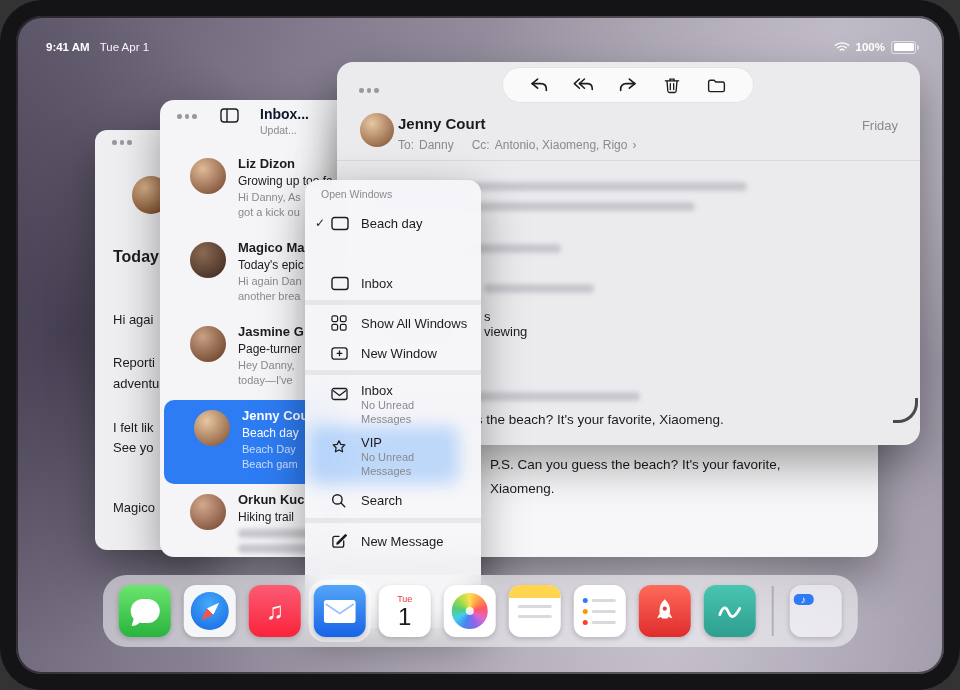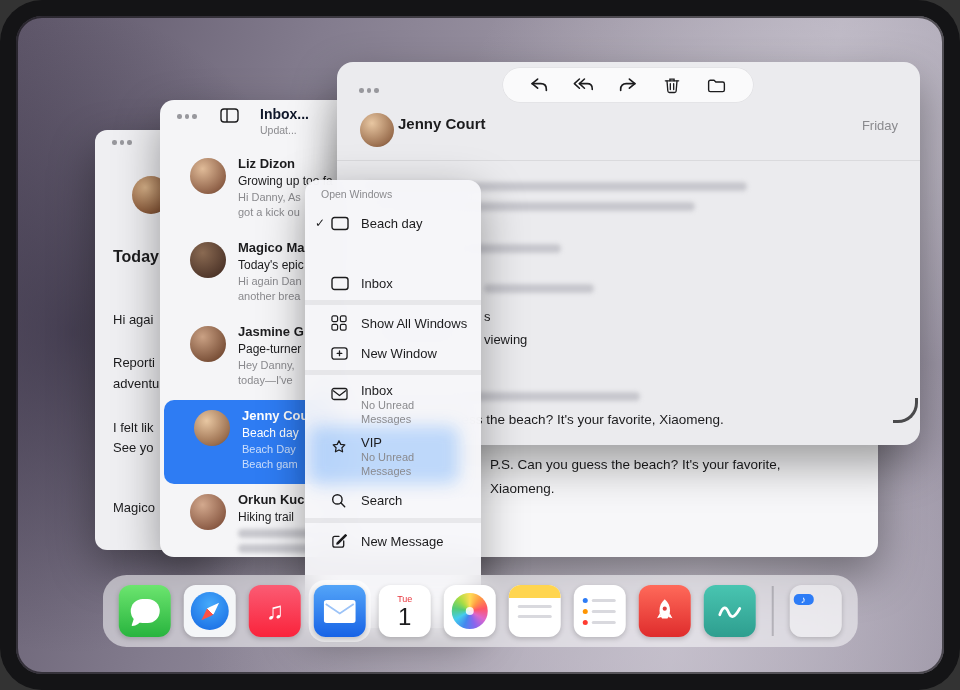--- a/index.html
+++ b/index.html
@@ -110,20 +110,39 @@
   .mini-3{background:rgba(120,120,128,0.35);}
   .mini-4{background:rgba(120,120,128,0.2);}
   svg{display:block;}
 </style>
 </head>
 <body>
 
 <div class="device">
   <div class="screen">
 
+    <div class="statusbar">
+      <div class="sb-left">
+        <span>9:41 AM</span>
+        <span class="sb-date">Tue Apr 1</span>
+      </div>
+      <div class="sb-right">
+        <span>
+          <svg width="16" height="12" viewBox="0 0 17 12" fill="none" stroke="#fff" stroke-width="1.5" stroke-linecap="round">
+            <path d="M1.5 4.2C5.3.8 11.7.8 15.5 4.2"></path>
+              <path d="M4 6.8c2.6-2.3 6.4-2.3 9 0"></path>
+              <path d="M6.6 9.3c1.1-1 2.7-1 3.8 0"></path>
+          </svg>
+        </span>
+        <span>100%</span>
+        <span class="batt">
+            <i></i>
+          </span>
+      </div>
+    </div>
 
     <div class="win win-today">
       <div class="dots">
           <i></i>
           <i></i>
           <i></i>
         </div>
       <div class="av" style="background:radial-gradient(circle at 35% 30%, #d9b38a, #8a5a3a 70%, #5e3c28);"></div>
       <div class="t-title">Today</div>
       <div class="t-line" style="top:182px">Hi agai</div>
@@ -227,30 +246,38 @@
         </span>
         <span class="tb-btn">
           <svg width="21" height="21" viewBox="0 0 24 24" fill="none" stroke="#1c1c1e" stroke-width="1.6" stroke-linejoin="round">
             <path d="M3 8c0-1.1.9-2 2-2h4.2l2 2H19c1.1 0 2 .9 2 2v7c0 1.1-.9 2-2 2H5c-1.1 0-2-.9-2-2V8z"></path>
           </svg>
         </span>
       </div>
       <div class="av hdr-av" style="background:radial-gradient(circle at 35% 30%, #e8c7a2, #9a6e4e 72%, #5e3f2c);"></div>
       <div class="hdr-name">Jenny Court</div>
       <div class="hdr-date">Friday</div>
+      <div class="hdr-meta">
+        <span>To:</span>
+        <span>Danny</span>
+        <span style="width:8px"></span>
+        <span>Cc:</span>
+        <span>Antonio, Xiaomeng, Rigo</span>
+        <span>›</span>
+      </div>
       <div class="hdr-div"></div>
 
       <div class="bb" style="left:28px;top:120px;width:382px;"></div>
       <div class="bb" style="left:28px;top:140px;width:330px;"></div>
       <div class="bb" style="left:28px;top:182px;width:196px;"></div>
       <div class="bb" style="left:147px;top:222px;width:110px;"></div>
       <div class="bb" style="left:28px;top:252px;width:105px;"></div>
       <div class="frag" style="left:147px;top:247px;">s</div>
       <div class="bb" style="left:28px;top:276px;width:105px;"></div>
-      <div class="frag" style="left:147px;top:270px;text-align:center;">viewing</div>
+      <div class="frag" style="left:147px;top:262px;text-align:center;">viewing</div>
       <div class="bb" style="left:28px;top:330px;width:275px;"></div>
       <div class="ps-line">P.S. Can you guess the beach? It's your favorite, Xiaomeng.</div>
       <div class="resize-arc"></div>
     </div>
 
     <div class="menu">
       <div class="menu-blue"></div>
       <div class="menu-title">Open Windows</div>
 
       <div class="menu-row" style="top:28px">

